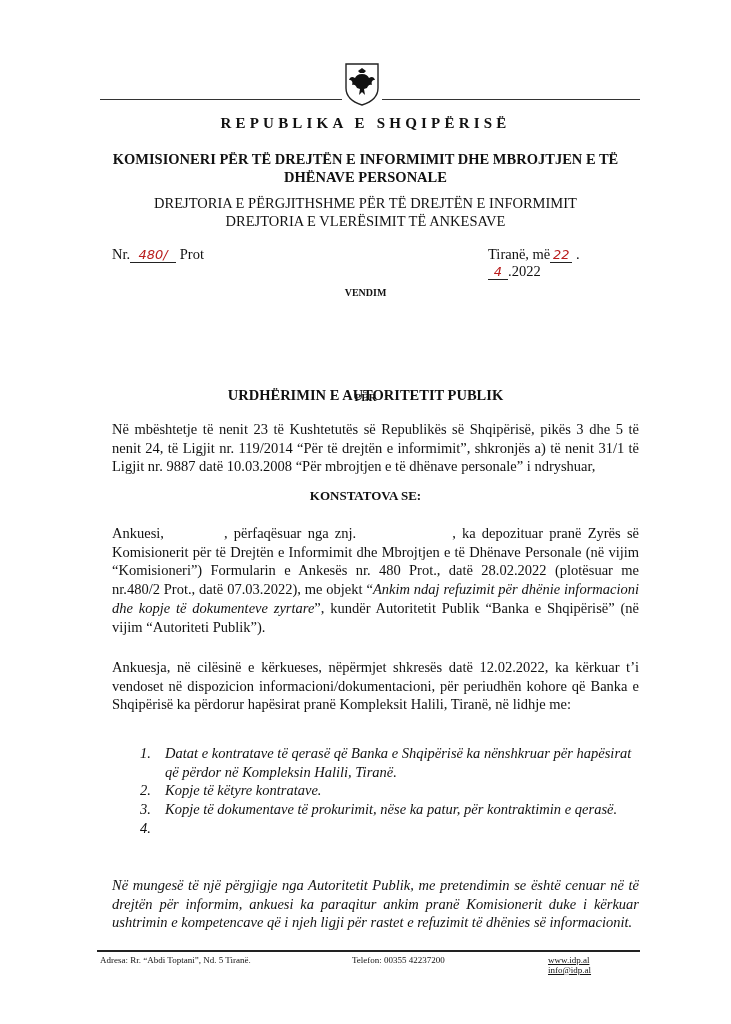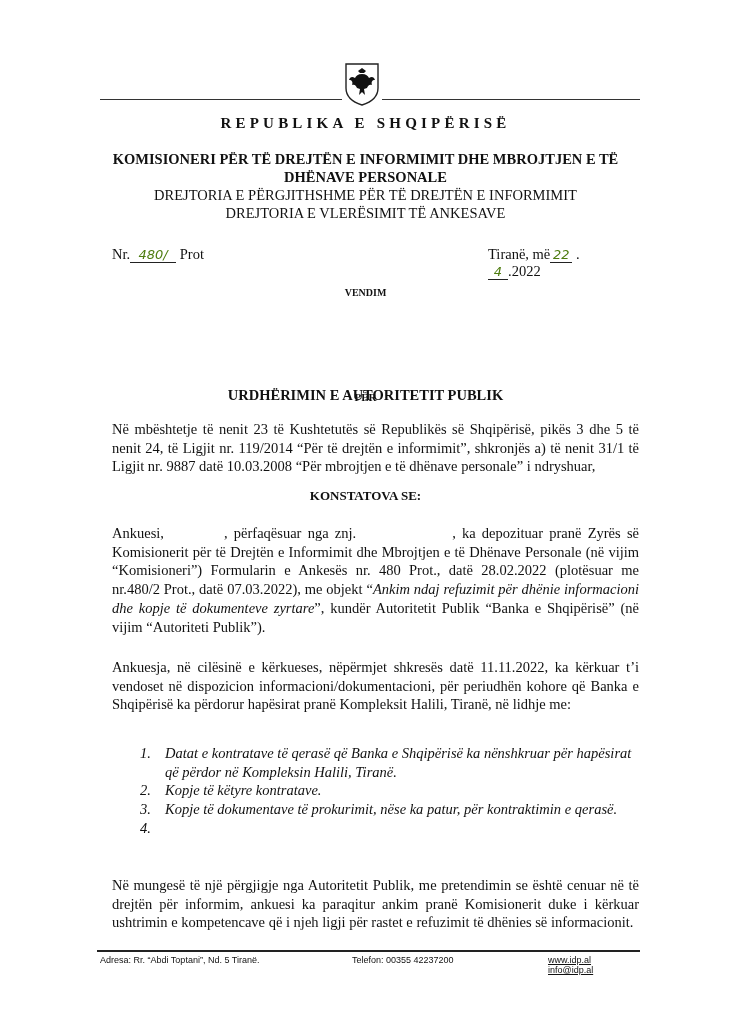--- a/index.html
+++ b/index.html
@@ -5,39 +5,39 @@
   html, body { margin: 0; padding: 0; background: #ffffff; }
   body { width: 731px; height: 1024px; position: relative; overflow: hidden; color: #111; font-family: "Liberation Serif", "DejaVu Serif", serif; }
   .page { position: absolute; left: 0; top: 0; width: 597px; height: 1024px; }
   .abs { position: absolute; }
   .center { left: 0; width: 731px; text-align: center; }
   .emblem { left: 344px; top: 62px; width: 36px; height: 44px; }
   .rule-top-left { left: 100px; top: 99px; width: 242px; height: 1px; background: #333; }
   .rule-top-right { left: 382px; top: 99px; width: 258px; height: 1px; background: #333; }
   .republika { top: 115px; font-weight: bold; font-size: 15px; letter-spacing: 4.2px; }
   .h-komisioneri { top: 150px; font-weight: bold; font-size: 14.5px; line-height: 18px; }
-  .h-drejtoria { top: 186px; font-size: 14.5px; line-height: 18px; }
+  .h-drejtoria { top: 194px; font-size: 14.5px; line-height: 18px; }
   .nr-line { left: 112px; top: 246px; font-size: 14.5px; }
   .tirane-line { left: 488px; top: 246px; font-size: 14.5px; }
-  .hand { font-family: "DejaVu Sans", sans-serif; font-style: italic; color: #4d7c0f; font-size: 13px; border-bottom: 1px solid #222; display: inline-block; text-align: center; }
+  .hand { font-family: "DejaVu Sans", sans-serif; font-style: italic; color: #b91c1c; font-size: 13px; border-bottom: 1px solid #222; display: inline-block; text-align: center; }
   .vendim { top: 287px; font-weight: bold; font-size: 10px; }
   .nr-date { top: 321px; font-weight: bold; font-size: 14.5px; }
   .per { top: 354px; font-weight: bold; font-size: 11px; margin-top: 37px; }
   .urdherim { top: 387px; font-weight: bold; font-size: 14.5px; }
   .para { left: 112px; width: 527px; font-size: 14.5px; line-height: 18.7px; text-align: justify; }
   .p1 { top: 420px; }
   .konstatova { top: 488px; font-weight: bold; font-size: 13px; }
   .p2 { top: 524px; }
   .p3 { top: 658px; }
   .list { left: 140px; width: 502px; top: 744px; font-size: 14.5px; line-height: 18.7px; font-style: italic; margin: 0; padding: 0; list-style: none; }
   .list li { position: relative; padding-left: 25px; }
   .list .num { position: absolute; left: 0; top: 0; }
-  .p4 { top: 876px; }
+  .p4 { top: 876px; font-style: italic; }
   .footer-rule { left: 97px; top: 950px; width: 543px; height: 2px; background: #222; }
-  .footer { top: 955px; font-size: 9px; font-family: Liberation Sans, sans-serif; }
+  .footer { top: 955px; font-size: 9px; font-family: Liberation Serif, serif; }
   .f-addr { left: 100px; }
   .f-tel { left: 352px; }
   .f-web { left: 548px; text-decoration: underline; }
   .redact { display: inline-block; }
   i { font-style: italic; }
 </style>
 </head>
 <body>
 
 <div class="page">
@@ -77,21 +77,21 @@
   <div class="abs center urdherim">URDHËRIMIN E AUTORITETIT PUBLIK</div>
 
   <div class="abs para p1">Në mbështetje të nenit 23 të Kushtetutës së Republikës së Shqipërisë, pikës 3 dhe 5 të nenit 24, të Ligjit nr. 119/2014 “Për të drejtën e informimit”, shkronjës a) të nenit 31/1 të Ligjit nr. 9887 datë 10.03.2008 “Për mbrojtjen e të dhënave personale” i ndryshuar,</div>
 
   <div class="abs center konstatova">KONSTATOVA SE:</div>
 
   <div class="abs para p2">
     <span>Ankuesi,</span><span class="redact" style="width:60px"></span><span>, përfaqësuar nga znj.</span><span class="redact" style="width:96px"></span><span>, ka depozituar pranë Zyrës së Komisionerit për të Drejtën e Informimit dhe Mbrojtjen e të Dhënave Personale (në vijim “Komisioneri”) Formularin e Ankesës nr. 480 Prot., datë 28.02.2022 (plotësuar me nr.480/2 Prot., datë 07.03.2022), me objekt “</span><i>Ankim ndaj refuzimit për dhënie informacioni dhe kopje të dokumenteve zyrtare</i><span>”, kundër Autoritetit Publik “Banka e Shqipërisë” (në vijim “Autoriteti Publik”).</span>
   </div>
 
-  <div class="abs para p3">Ankuesja, në cilësinë e kërkueses, nëpërmjet shkresës datë 11.11.2022, ka kërkuar t’i vendoset në dispozicion informacioni/dokumentacioni, për periudhën kohore që Banka e Shqipërisë ka përdorur hapësirat pranë Kompleksit Halili, Tiranë, në lidhje me:</div>
+  <div class="abs para p3">Ankuesja, në cilësinë e kërkueses, nëpërmjet shkresës datë 12.02.2022, ka kërkuar t’i vendoset në dispozicion informacioni/dokumentacioni, për periudhën kohore që Banka e Shqipërisë ka përdorur hapësirat pranë Kompleksit Halili, Tiranë, në lidhje me:</div>
 
   <ol class="abs list">
     <li><span class="num">1.</span><span>Datat e kontratave të qerasë që Banka e Shqipërisë ka nënshkruar për hapësirat që përdor në Kompleksin Halili, Tiranë.</span></li>
     <li><span class="num">2.</span><span>Kopje të këtyre kontratave.</span></li>
     <li><span class="num">3.</span><span>Kopje të dokumentave të prokurimit, nëse ka patur, për kontraktimin e qerasë.</span></li>
     <li><span class="num">4.</span></li>
   </ol>
 
   <div class="abs para p4">Në mungesë të një përgjigje nga Autoritetit Publik, me pretendimin se është cenuar në të drejtën për informim, ankuesi ka paraqitur ankim pranë Komisionerit duke i kërkuar ushtrimin e kompetencave që i njeh ligji për rastet e refuzimit të dhënies së informacionit.</div>
 

